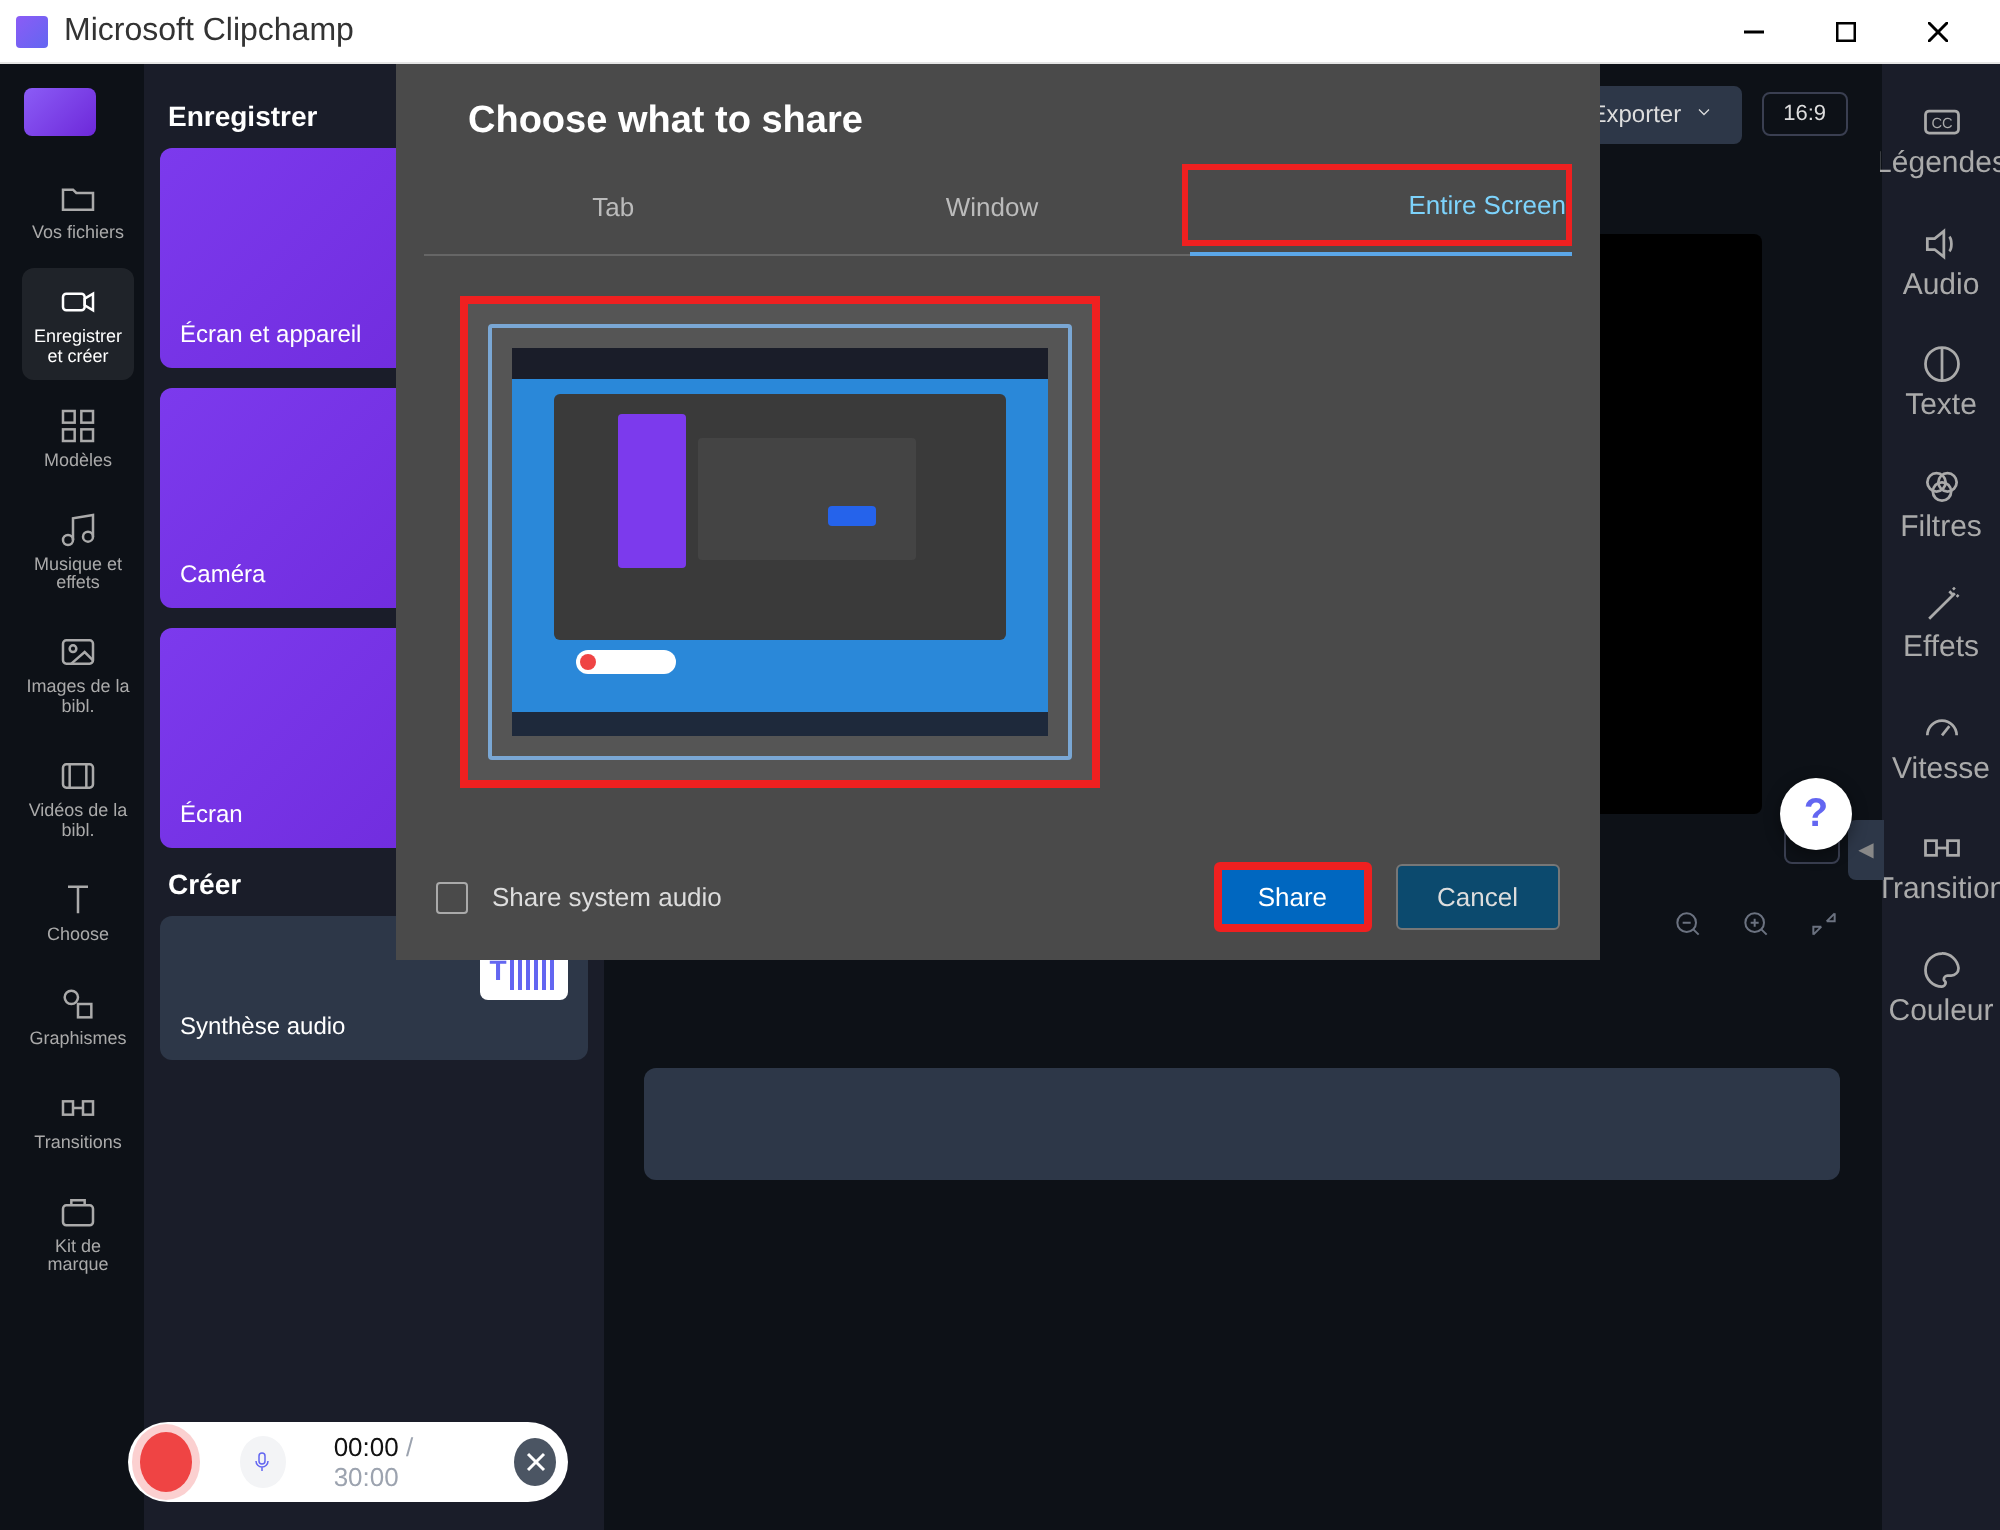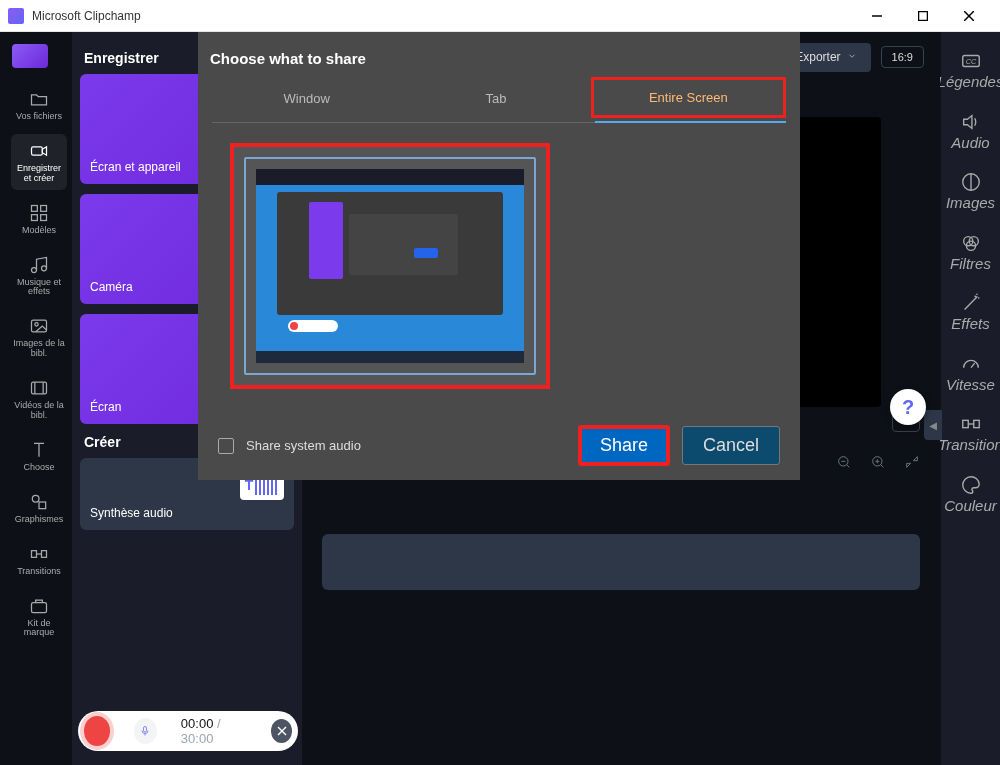--- a/index.html
+++ b/index.html
@@ -1,21 +1,21 @@
 <!DOCTYPE html>
 <html><head>
 <meta charset="utf-8">
 <style>
 * { box-sizing: border-box; margin: 0; padding: 0; font-family: 'Segoe UI', Arial, sans-serif; }
 body { width: 1000px; height: 765px; background: #fff; overflow: hidden; position: relative; }
 
 
 .titlebar { height: 32px; background: #fff; display: flex; align-items: center; padding: 0 8px; border-bottom: 1px solid #e5e5e5; }
 .titlebar-icon { width: 16px; height: 16px; background: linear-gradient(135deg, #8b5cf6, #6366f1); border-radius: 2px; margin-right: 8px; }
-.titlebar-title { font-size: 12px; color: #333; flex: 1; }
+.titlebar-title { font-size: 16px; color: #333; flex: 1; }
 .win-controls { display: flex; }
 .win-btn { width: 46px; height: 32px; display: flex; align-items: center; justify-content: center; cursor: pointer; }
 .win-btn svg { width: 10px; height: 10px; }
 
 
 .app { display: flex; height: 733px; background: #0d1117; }
 
 
 .left-sidebar { width: 60px; background: #0d1117; display: flex; flex-direction: column; align-items: center; padding-top: 12px; gap: 6px; }
 .logo-tile { width: 36px; height: 24px; background: linear-gradient(135deg, #8b5cf6, #6d28d9); border-radius: 4px; margin-bottom: 8px; }
@@ -45,62 +45,62 @@
 .timeline-toolbar { height: 40px; display: flex; align-items: center; padding: 0 20px; gap: 18px; color: #6b7280; }
 .tl-icon { width: 16px; height: 16px; cursor: pointer; display:flex;align-items:center;justify-content:center; }
 .tl-spacer { flex: 1; display: flex; justify-content: center; gap: 6px; font-size: 12px; }
 .time-cur { color: #fff; }
 .time-total { color: #6b7280; }
 .timeline-area { flex: 1; padding: 12px 20px; }
 .track { height: 56px; background: #2d3748; border-radius: 6px; margin-top: 40px; }
 
 
 .right-sidebar { width: 60px; background: #1a1d29; display: flex; flex-direction: column; align-items: center; padding-top: 12px; gap: 8px; border-left: 1px solid #0d1117;}
-.rs-item { width: 56px; display: flex; flex-direction: column; align-items: center; padding: 6px 2px; color: #aaa; cursor: pointer; font-style: italic; }
+.rs-item { width: 56px; display: flex; flex-direction: column; align-items: center; padding: 6px 2px; color: #aaa; cursor: pointer; }
 .rs-item .icon { width: 22px; height: 22px; margin-bottom: 2px; display:flex;align-items:center;justify-content:center;}
 .rs-item .label { font-size: 15px; text-align: center; line-height: 1.1; }
 .rs-chevron { position:absolute; right:58px; top:410px; width:18px; height:30px; background:#2d3748; border-radius:4px 0 0 4px; display:flex; align-items:center; justify-content:center; color:#888; font-size:10px;}
 
 
-.rec-bar { position: absolute; bottom: 14px; left: 78px; width: 220px; height: 40px; background: #fff; border-radius: 20px; display: flex; align-items: center; padding: 0 6px; gap: 24px; justify-content: space-between; }
+.rec-bar { position: absolute; bottom: 14px; left: 64px; width: 220px; height: 40px; background: #fff; border-radius: 20px; display: flex; align-items: center; padding: 0 6px; gap: 24px; justify-content: space-between; }
 .rec-dot { width: 30px; height: 30px; background: #ef4444; border-radius: 50%; box-shadow: 0 0 0 4px rgba(239,68,68,0.25); }
 .mic-btn { width: 26px; height: 26px; border-radius: 50%; background: #f3f4f6; display:flex;align-items:center;justify-content:center; color:#6366f1;}
 .rec-time { font-size: 13px; font-weight: 500; }
 .rec-cur { color: #111; }
 .rec-max { color: #9ca3af; }
 .rec-stop { width: 24px; height: 24px; background: #4b5563; border-radius: 50%; display:flex;align-items:center;justify-content:center; margin-left: auto; color:#fff;}
 
 
 .help-bubble { position: absolute; bottom: 340px; right: 74px; width: 36px; height: 36px; background: #fff; border-radius: 50%; display:flex;align-items:center;justify-content:center; color:#6366f1; font-weight:bold; font-size:20px; box-shadow: 0 2px 8px rgba(0,0,0,0.4);}
 
 
 .modal { position: absolute; top: 32px; left: 198px; width: 602px; height: 448px; background: #4a4a4a; z-index: 50; display: flex; flex-direction: column; padding: 18px 0 0; }
-.modal-title { color: #fff; font-size: 15px; font-weight: 600; padding: 0 12px 14px; }
+.modal-title { color: #fff; font-size: 19px; font-weight: 600; padding: 0 36px 14px; }
 .modal-tabs { display: flex; border-bottom: 1px solid #666; margin: 0 14px; position: relative;}
 .modal-tab { flex: 1; text-align: center; padding: 10px 0; color: #bbb; font-size: 13px; cursor: pointer; font-weight:500; }
-.modal-tab.active { color: #fdba74; }
+.modal-tab.active { color: #7dd3fc; text-align: right; }
 .modal-tab.hl { border: 3px solid #ef2020; position: relative; top: -4px; }
 .tab-underline { position: absolute; bottom: -1px; right: 0; width: 33.3%; height: 2px; background: #5ba7e8; }
 .modal-body { flex: 1; padding: 20px; }
 .thumb-wrap { width: 320px; height: 246px; border: 4px solid #ef2020; margin-left: 12px; padding: 10px; background:#555; position:relative;}
 .thumb-ring { position:absolute; inset:10px; border:2px solid #7aa7d4; border-radius:2px;}
 .thumb-img { position:absolute; inset:22px; background: linear-gradient(180deg,#1a1d29 0%,#1a1d29 8%,#2a88d9 8%,#2a88d9 100%); }
 .thumb-inner { position:absolute; left:8%; right:8%; top:12%; bottom:25%; background:#3a3a3a; border-radius:3px;}
 .thumb-mini { position:absolute; left:14%; top:8%; width:34px; height:60px; background:linear-gradient(#7c3aed,#7c3aed); border-radius:2px;}
 .thumb-mini2 { position:absolute; left:14%; top:50%; width:34px; height:26px; background:#7c3aed; border-radius:2px;}
 .thumb-dialog { position:absolute; left:32%; top:18%; width:48%; height:50%; background:#444; border-radius:2px;}
 .thumb-share { position:absolute; left:60%; top:56%; width:24px; height:10px; background:#2563eb; border-radius:2px;}
 .thumb-taskbar { position:absolute; left:0; right:0; bottom:0; height:12px; background:#1e293b;}
 .thumb-rec { position:absolute; left:12%; bottom:16%; width:50px; height:12px; background:#fff; border-radius:6px;}
 .thumb-rec::before{content:'';position:absolute;left:2px;top:2px;width:8px;height:8px;background:#ef4444;border-radius:50%;}
 
 .modal-footer { display: flex; align-items: center; padding: 14px 20px; gap: 12px; }
 .checkbox { width: 16px; height: 16px; border: 1.5px solid #aaa; border-radius: 2px; cursor: pointer; }
 .chk-label { color: #ddd; font-size: 13px; flex: 1; }
-.btn { padding: 8px 20px; border-radius: 3px; font-size: 18px; cursor: pointer; }
+.btn { padding: 8px 20px; border-radius: 3px; font-size: 13px; cursor: pointer; }
 .btn-share { background: #0067c0; color: #fff; border: 4px solid #ef2020; padding: 6px 18px;}
 .btn-cancel { background: #0c4a6e; color: #ddd; border: 1px solid #777;}
 
 svg { stroke: currentColor; fill: none; stroke-width: 1.5; }
 </style>
 </head>
 <body>
 
 <div class="titlebar">
   <div class="titlebar-icon"></div>
@@ -339,21 +339,21 @@
         </div>
         <div class="label">Audio</div>
       </div>
     <div class="rs-item">
         <div class="icon">
           <svg width="22" height="22" viewBox="0 0 24 24">
             <circle cx="12" cy="12" r="9"></circle>
             <path d="M12 3v18"></path>
           </svg>
         </div>
-        <div class="label">Images</div>
+        <div class="label">Texte</div>
       </div>
     <div class="rs-item">
         <div class="icon">
           <svg width="22" height="22" viewBox="0 0 24 24">
             <circle cx="9" cy="10" r="5"></circle>
             <circle cx="15" cy="10" r="5"></circle>
             <circle cx="12" cy="15" r="5"></circle>
           </svg>
         </div>
         <div class="label">Filtres</div>
@@ -416,22 +416,22 @@
       <svg width="10" height="10" viewBox="0 0 10 10" stroke="#fff">
         <line x1="1" y1="1" x2="9" y2="9"></line>
         <line x1="9" y1="1" x2="1" y2="9"></line>
       </svg>
     </div>
 </div>
 
 <div class="modal">
   <div class="modal-title">Choose what to share</div>
   <div class="modal-tabs">
+    <div class="modal-tab">Tab</div>
     <div class="modal-tab">Window</div>
-    <div class="modal-tab">Tab</div>
     <div class="modal-tab active hl">Entire Screen</div>
     <div class="tab-underline"></div>
   </div>
   <div class="modal-body">
     <div class="thumb-wrap">
       <div class="thumb-ring"></div>
       <div class="thumb-img">
         <div class="thumb-inner">
           <div class="thumb-mini"></div>
             <div class="thumb-mini2"></div>

